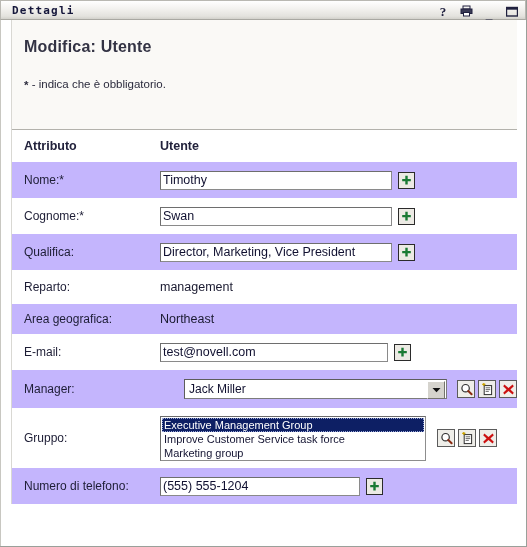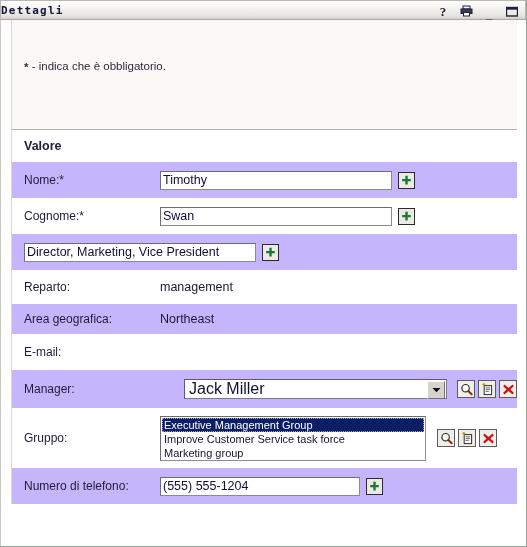--- a/index.html
+++ b/index.html
@@ -34,21 +34,21 @@
     box-sizing: border-box;
     background: linear-gradient(to bottom, #ffffff 0%, #f2f1ee 45%, #e3e2dd 85%, #d2d1cb 100%);
     border-top: 1px solid #b9b8b2;
     border-left: 1px solid #b9b8b2;
     border-right: 1px solid #b9b8b2;
     border-bottom: 1px solid #a9a8a2;
     display: flex;
     align-items: center;
   }
   .titlebar-text {
-    margin-left: 0;
+    margin-left: 11px;
     font-family: "DejaVu Sans Mono", monospace;
     font-size: 11px;
     font-weight: bold;
     letter-spacing: 1.2px;
     color: #15173b;
   }
   .titlebar-buttons {
     position: absolute;
     right: 6px;
     top: 0;
@@ -203,21 +203,21 @@
     box-sizing: border-box;
     border: 1px solid #7c7c7c;
     border-top-color: #5d5d5d;
     border-left-color: #5d5d5d;
     background: #ffffff;
     display: flex;
     align-items: center;
   }
   .sel-text {
     padding-left: 4px;
-    font-size: 16px;
+    font-size: 12px;
     color: #111130;
   }
   .sel-arrow {
     position: absolute;
     right: 1px;
     top: 1px;
     width: 16px;
     height: 16px;
     background: #d5d3cd;
     border: 1px solid #ffffff;
@@ -297,27 +297,29 @@
           <rect x="0.5" y="1.5" width="11" height="2.2" fill="#20213f"></rect>
         </svg>
       </span>
     </div>
   </div>
 
   <div class="body-area">
     <div class="inner">
 
       <div class="header-panel">
+        <div class="page-title">Modifica: Utente</div>
         <div class="required-note">
           <span class="star">*</span><span> - indica che è obbligatorio.</span>
         </div>
       </div>
 
       <div class="col-header">
-        <div>Valore</div>
+        <div class="col-attr">Attributo</div>
+        <div>Utente</div>
       </div>
 
       <div class="row alt">
         <div class="row-label">Nome:*</div>
         <div class="row-value">
           <input class="txt txt-wide" value="Timothy" style="">
           <span class="plusbtn">
             <svg width="11" height="11" viewBox="0 0 11 11">
                 <path d="M4.3 0.8h2.4v3.1h3.1v2.4H6.7v3.1H4.3V6.3H1.2V3.9h3.1z" fill="#1a7a34"></path>
               </svg>
@@ -331,20 +333,21 @@
           <input class="txt txt-wide" value="Swan" style="">
           <span class="plusbtn">
             <svg width="11" height="11" viewBox="0 0 11 11">
                 <path d="M4.3 0.8h2.4v3.1h3.1v2.4H6.7v3.1H4.3V6.3H1.2V3.9h3.1z" fill="#1a7a34"></path>
               </svg>
           </span>
         </div>
       </div>
 
       <div class="row alt">
+        <div class="row-label">Qualifica:</div>
         <div class="row-value">
           <input class="txt txt-wide" value="Director, Marketing, Vice President" style="">
           <span class="plusbtn">
             <svg width="11" height="11" viewBox="0 0 11 11">
                 <path d="M4.3 0.8h2.4v3.1h3.1v2.4H6.7v3.1H4.3V6.3H1.2V3.9h3.1z" fill="#1a7a34"></path>
               </svg>
           </span>
         </div>
       </div>
 
@@ -357,20 +360,28 @@
 
       <div class="row alt" style="min-height:30px;">
         <div class="row-label">Area geografica:</div>
         <div class="row-value">
           <span class="plain-value">Northeast</span>
         </div>
       </div>
 
       <div class="row">
         <div class="row-label">E-mail:</div>
+        <div class="row-value">
+          <input class="txt txt-email" value="test@novell.com" style="">
+          <span class="plusbtn">
+            <svg width="11" height="11" viewBox="0 0 11 11">
+                <path d="M4.3 0.8h2.4v3.1h3.1v2.4H6.7v3.1H4.3V6.3H1.2V3.9h3.1z" fill="#1a7a34"></path>
+              </svg>
+          </span>
+        </div>
       </div>
 
       <div class="row alt row-manager" style="min-height:38px;gap:24px;">
         <div class="row-label">Manager:</div>
         <div class="row-value">
           <div class="selwrap">
             <span class="sel-text">Jack Miller</span>
             <span class="sel-arrow">
               <svg width="9" height="6" viewBox="0 0 9 6">
                   <path d="M0.5 1h8L4.5 5.3z" fill="#101010"></path>

